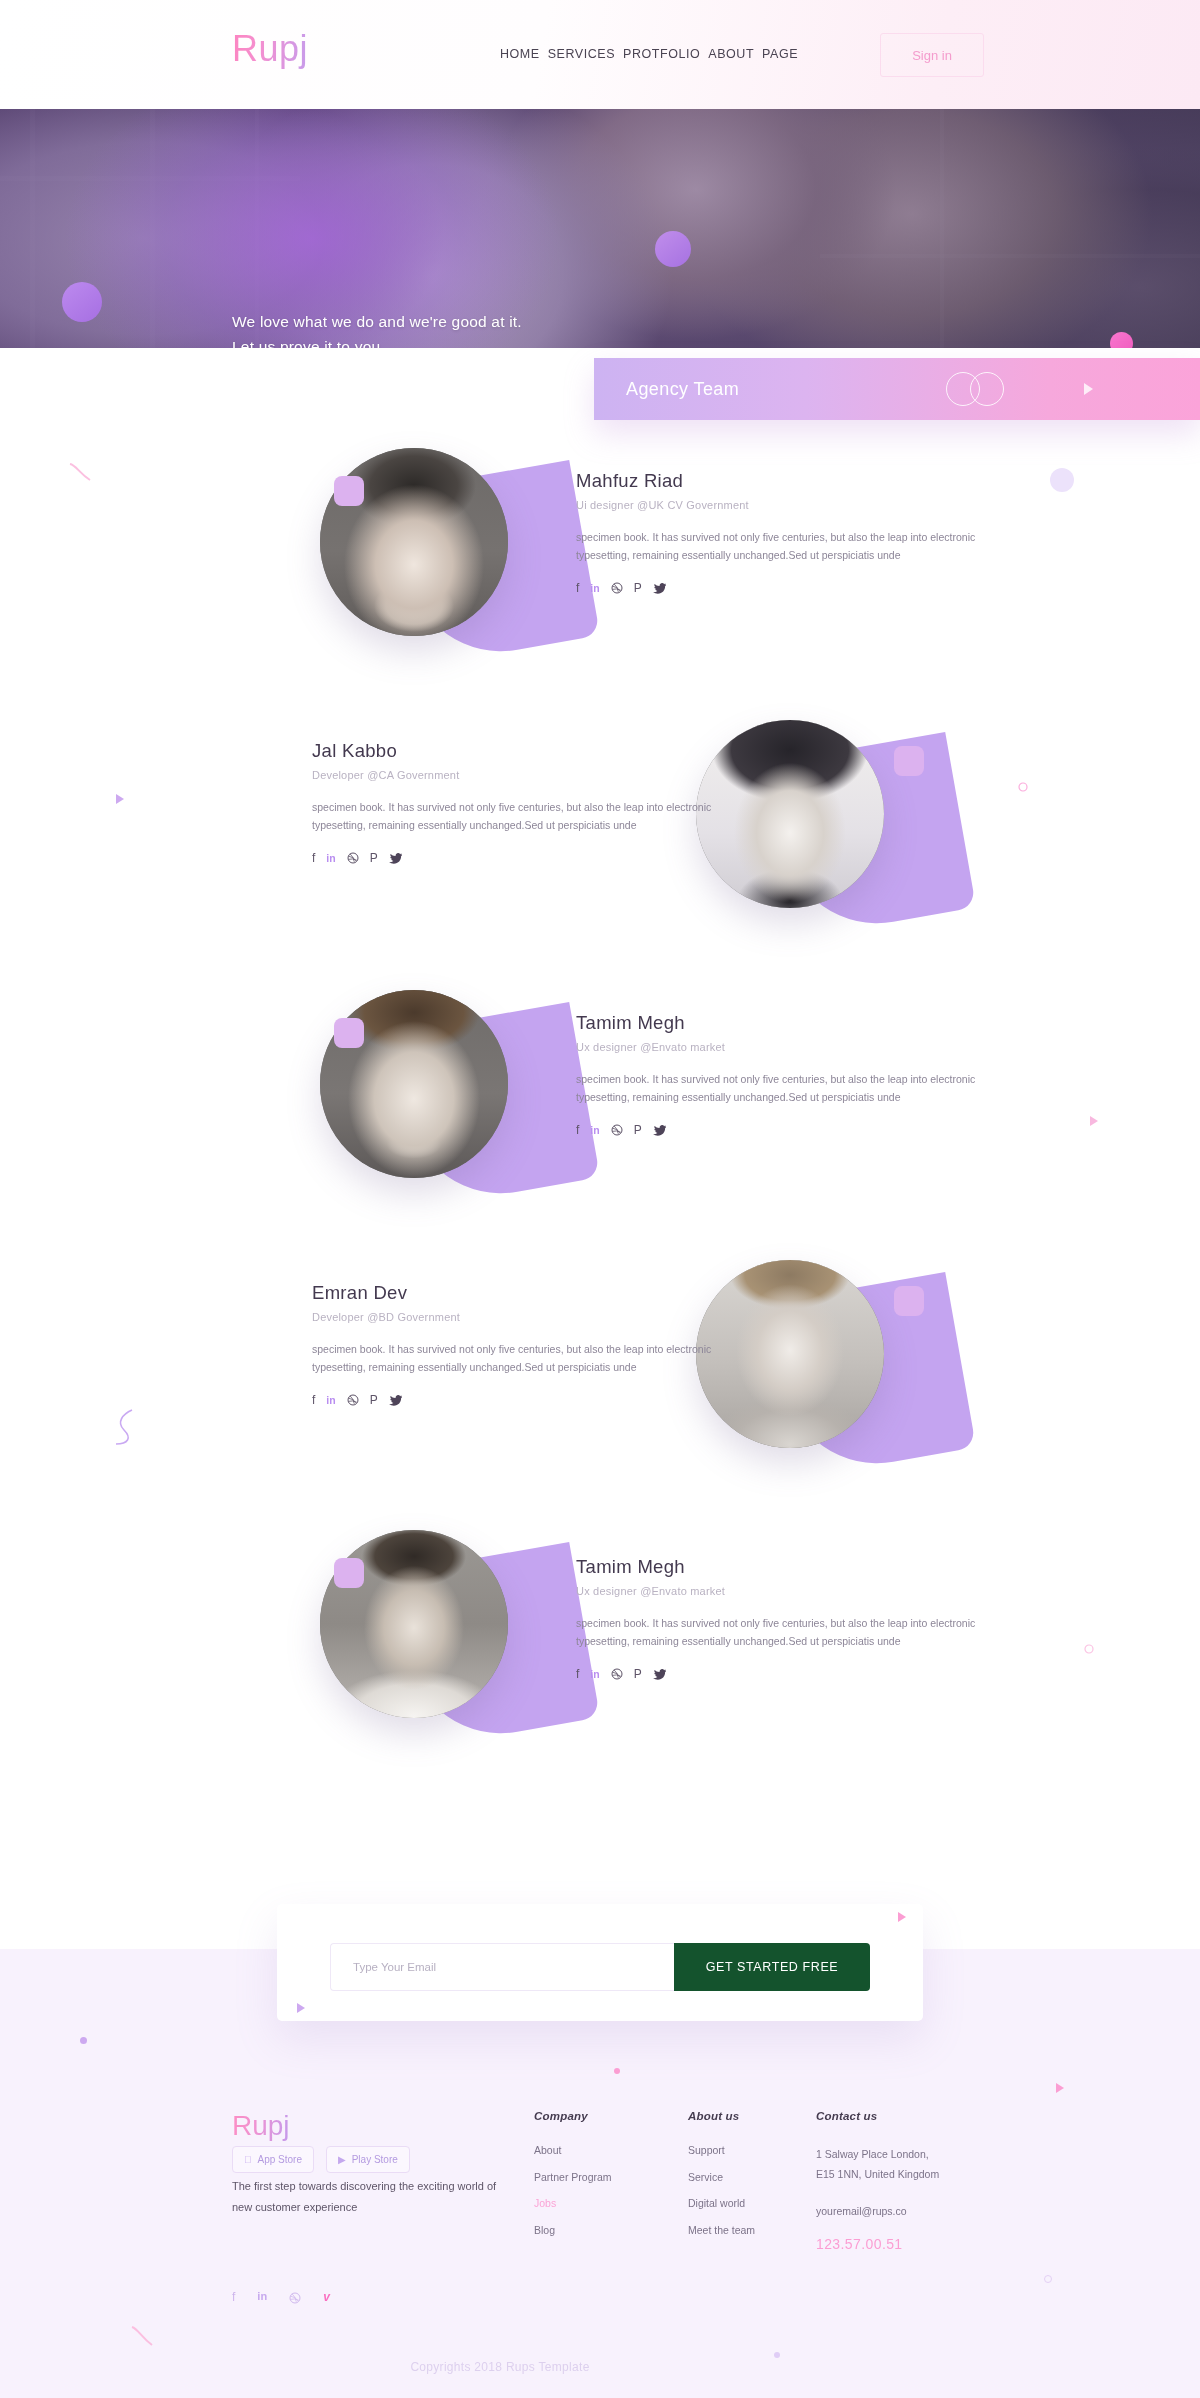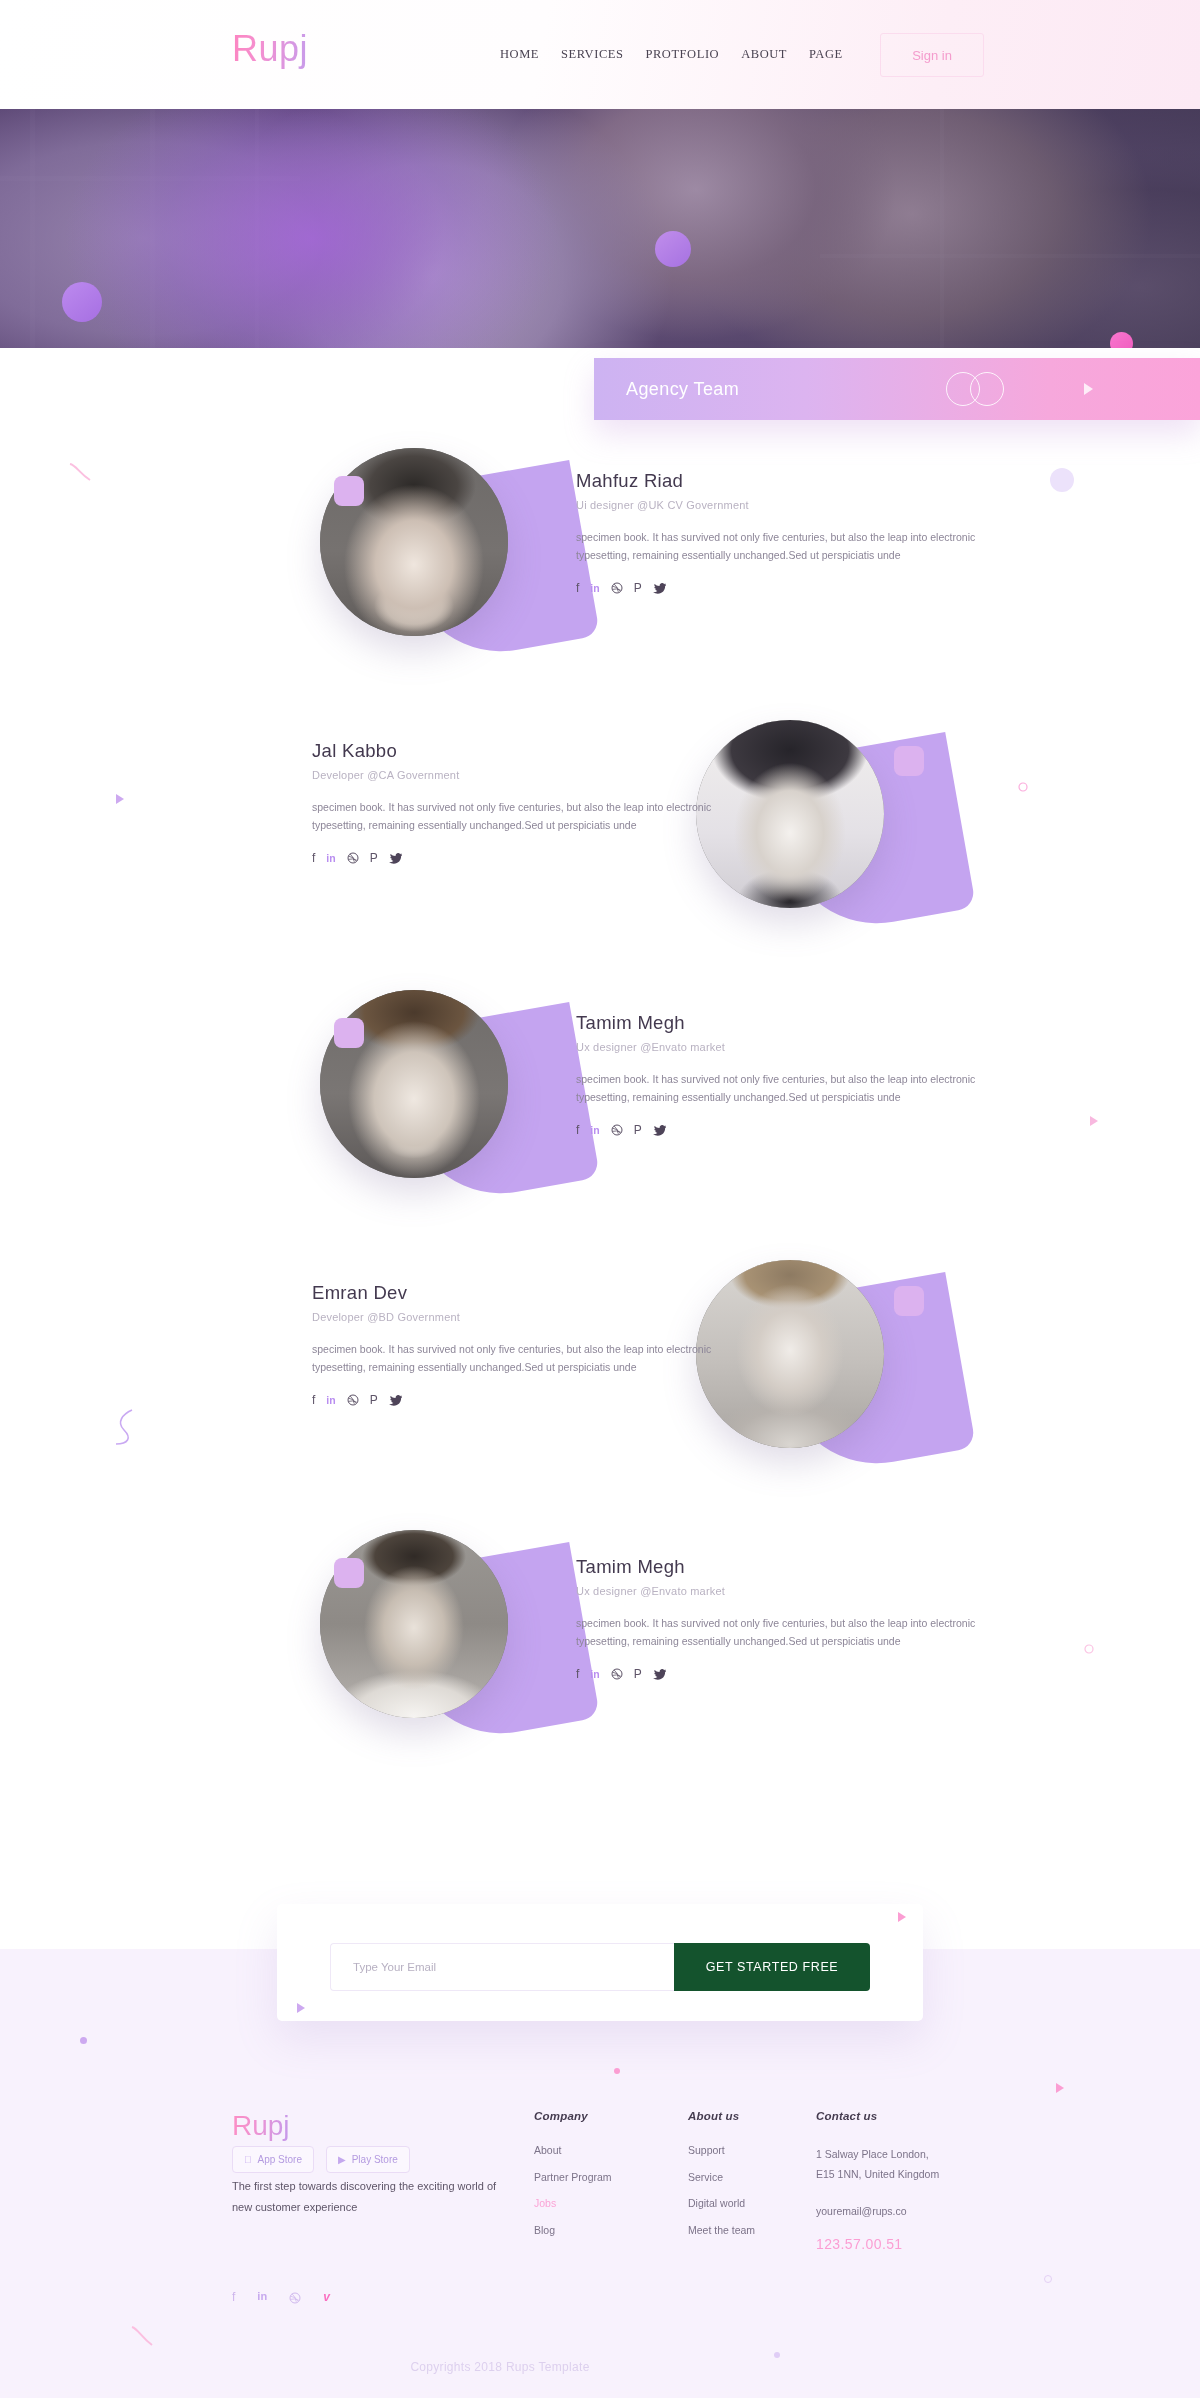--- a/index.html
+++ b/index.html
@@ -15,21 +15,21 @@
     position:absolute; left:0; top:0; width:1200px; height:109px;
     background:linear-gradient(100deg,#ffffff 0%,#fffdfe 45%,#fdeef6 78%,#fce9f4 100%);
     z-index:20;
   }
   .logo {
     position:absolute; left:232px; top:28px;
     font-size:36px; font-weight:400; letter-spacing:.5px;
     background:linear-gradient(95deg,#fc85c0 0%,#f58fd0 35%,#c79ceb 100%);
     -webkit-background-clip:text; background-clip:text; color:transparent;
   }
-  .nav { position:absolute; left:500px; top:47px; display:flex; gap:22px;font-family:Liberation Serif, serif; }
+  .nav { position:absolute; left:500px; top:47px; display:flex; gap:8px; }
   .nav a {
     font-size:12.5px; letter-spacing:.55px; color:#4a4352;
     text-decoration:none; font-weight:400;
   }
   .signin {
     position:absolute; left:880px; top:33px; width:104px; height:44px;
     border:1px solid #fbdcee; border-radius:3px;
     display:flex; align-items:center; justify-content:center;
     font-size:13px; color:#f49ccd; background:transparent;
   }
@@ -226,20 +226,24 @@
   <div class="hero-photo"></div>
   <div class="hero-strips">
     <i style="left:30px;top:0;width:5px;height:244px;"></i>
     <i style="left:150px;top:0;width:5px;height:244px;"></i>
     <i style="left:255px;top:0;width:4px;height:244px;"></i>
     <i style="left:0;top:72px;width:300px;height:5px;"></i>
     <i style="left:820px;top:150px;width:380px;height:4px;"></i>
     <i style="left:940px;top:0;width:4px;height:244px;"></i>
   </div>
   <div class="hero-overlay"></div>
+  <div class="hero-title">
+    <div>We love what we do and we're good at it.</div>
+    <div>Let us prove it to you.</div>
+  </div>
   <span class="dot hero-dot1"></span>
   <span class="dot hero-dot2"></span>
 
   <span class="dot hero-dot4"></span>
 </div>
 
 <div class="banner">
   <div class="banner-title">Agency Team</div>
   <div class="banner-circles">
     <span></span>

